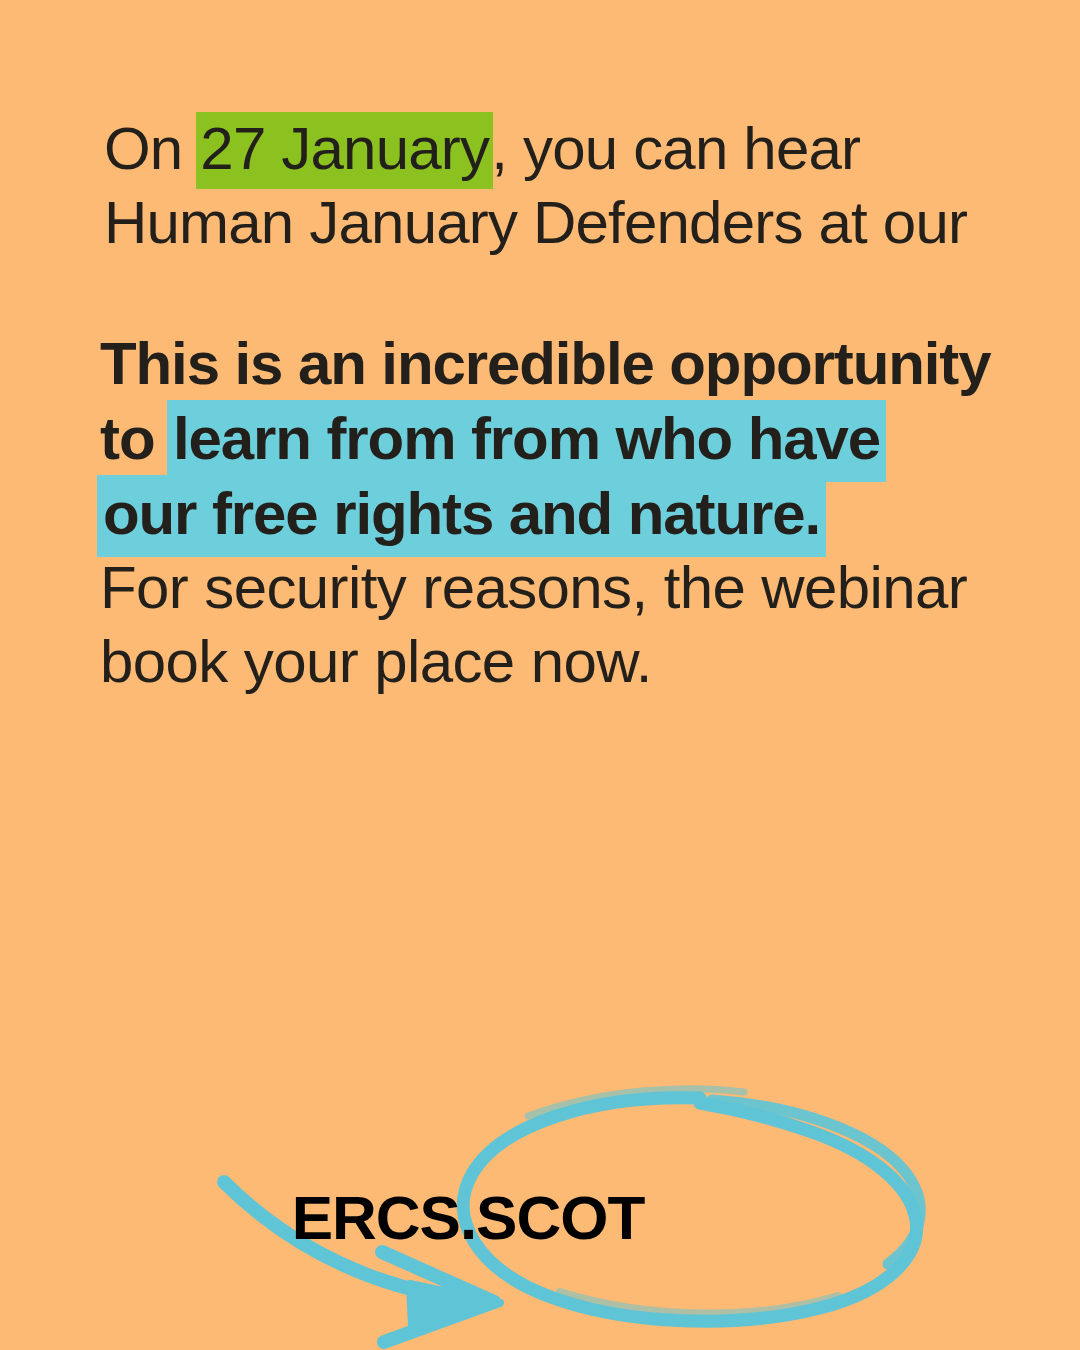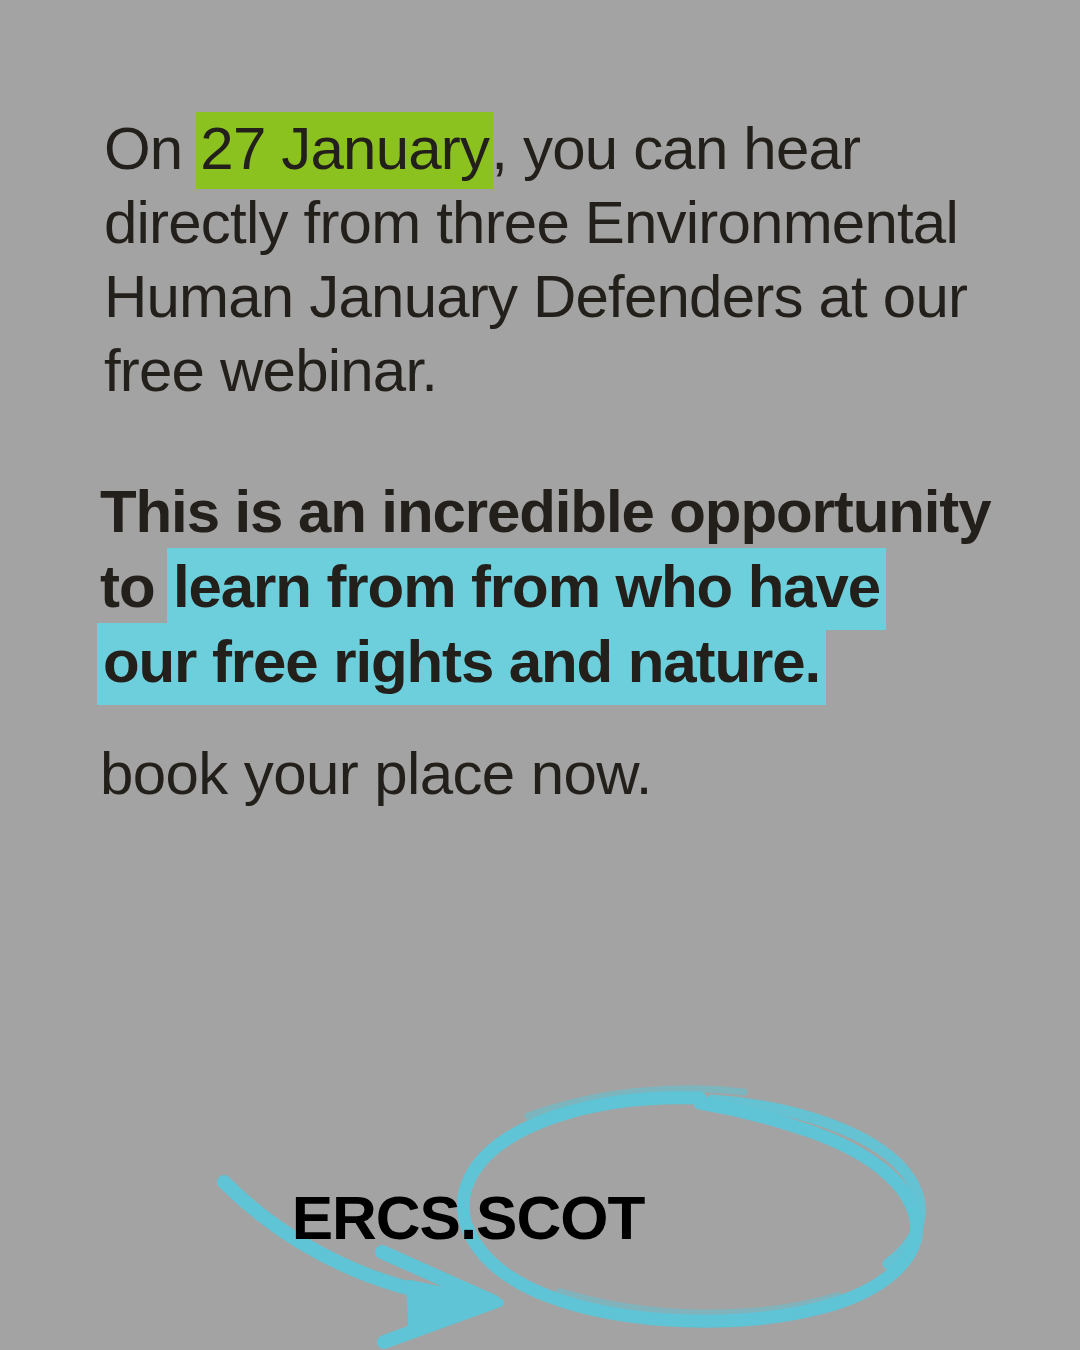--- a/index.html
+++ b/index.html
@@ -11,21 +11,21 @@
     height: 1350px;
     background: #dfdcb4;
     font-family: "Liberation Sans", sans-serif;
     overflow: hidden;
     position: relative;
   }
 
   .poster {
     position: absolute;
     inset: 0;
-    background: #a3a3a3;
+    background: #fdba74;
   }
 
   .copy-block {
     position: absolute;
     left: 104px;
     top: 112px;
     width: 900px;
   }
 
   .para {
@@ -44,21 +44,20 @@
   .para-intro {
     margin-bottom: 30px;
   }
 
   .para-emph {
     font-weight: bold;
     font-size: 60px;
     line-height: 75px;
     letter-spacing: -1.1px;
     margin-top: 0;
-    margin-bottom: 38px;
     margin-left: -4px;
   }
 
   .para-outro {
     margin-left: -4px;
     letter-spacing: -0.6px;
   }
 
   .hl-green {
     background: #8cc220;
@@ -106,34 +105,33 @@
 </style>
 </head>
 <body>
 
 <div class="poster">
 
   <div class="copy-block">
 
     <p class="para para-intro">
       <span class="ln"><span>On </span><span class="hl-green">27 January</span><span>, you can hear</span></span>
-      <span class="ln">directly from three Environmental</span>
       <span class="ln">Human January Defenders at our</span>
-      <span class="ln">free webinar.</span>
     </p>
 
     <span class="spacer-line"></span>
 
     <p class="para para-emph">
       <span class="ln">This is an incredible opportunity</span>
       <span class="ln"><span>to </span><span class="hl-cyan">learn from from who have</span></span>
       <span class="ln"><span class="hl-cyan">our free rights and nature.</span></span>
     </p>
 
     <p class="para para-outro">
+      <span class="ln">For security reasons, the webinar</span>
       <span class="ln">book your place now.</span>
     </p>
 
   </div>
 
   <div class="mark">
     <svg viewBox="0 0 1080 280" xmlns="http://www.w3.org/2000/svg">
       <g>
         <path d="M 700 28
                  C 590 24 500 56 472 104

